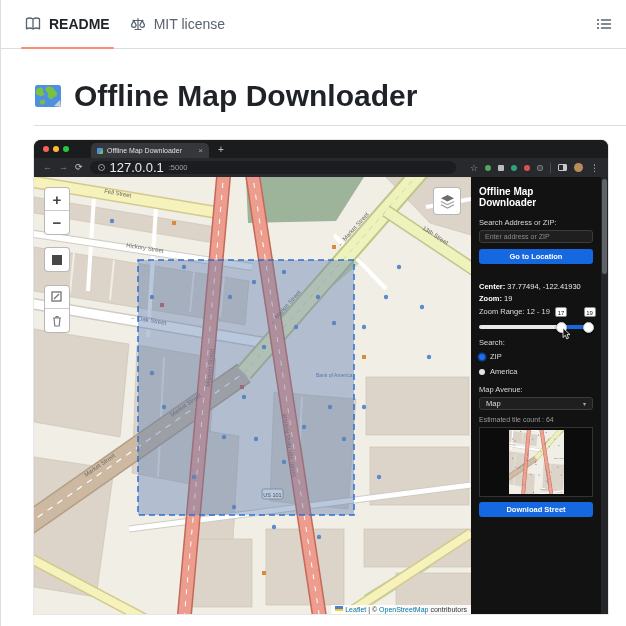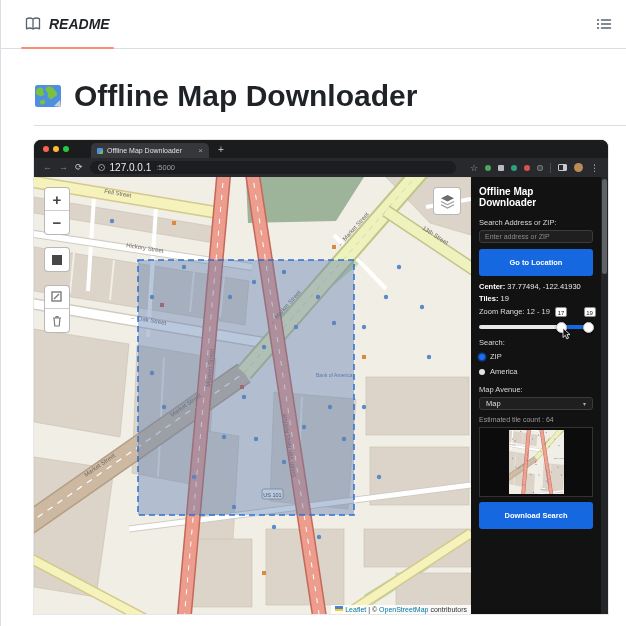--- a/index.html
+++ b/index.html
@@ -1,21 +1,21 @@
 <!DOCTYPE html>
 <html><head>
 <meta charset="utf-8">
 <style>
   * { margin:0; padding:0; box-sizing:border-box; }
   html,body { width:626px; height:626px; background:#fff; overflow:hidden;
     font-family:"Liberation Sans", sans-serif; color:#1f2328; }
   .card { width:626px; height:626px; border-left:1px solid #d8dee4; }
 
   
-  .tabbar { height:49px; border-bottom:1px solid #d8dee4; display:flex; align-items:center; padding:0 14px;font-style:italic; }
+  .tabbar { height:49px; border-bottom:1px solid #d8dee4; display:flex; align-items:center; padding:0 14px; }
   .gtab { display:flex; align-items:center; gap:8px; height:100%; padding:0 10px; position:relative; font-size:14px; color:#59636e; cursor:pointer; }
   .gtab.active { color:#1f2328; font-weight:600; }
   .gtab.active::after { content:""; position:absolute; left:6px; right:6px; bottom:-1px; height:2px; background:#fd8c73; border-radius:2px; }
   .tabbar .spacer { flex:1; }
   .gicon { width:16px; height:16px; flex:none; }
 
   
   .content { padding-left:33px; }
   h1.title { margin-top:30px; padding-bottom:12px; border-bottom:1px solid #d8dee4;
     font-size:30px; font-weight:bold; display:flex; align-items:center; gap:12px; }
@@ -32,21 +32,21 @@
   .btab .fav { width:6px; height:6px; border-radius:1px; background:linear-gradient(135deg,#4f8fe0 60%,#7ac143 60%); flex:none; }
   .btab .ttl { flex:1; white-space:nowrap; overflow:hidden; }
   .btab .x { color:#9aa0a6; font-size:8px; }
   .newtab { color:#bdc1c6; font-size:10px; margin-left:9px; }
   .nbar { height:19px; background:#28292c; display:flex; align-items:center; gap:7px; padding:0 9px; }
   .navg { font-size:9px; color:#85878a; line-height:1; }
   .navg.lit { color:#c7c9cc; }
   .pill { width:368px; height:13px; background:#1c1d20; border-radius:7px; display:flex; align-items:center; gap:5px; padding:0 8px; }
   .site-ic { width:7px; height:7px; border:1px solid #9aa0a6; border-radius:50%; position:relative; flex:none; }
   .site-ic::after{content:"";position:absolute;left:2px;top:2px;width:1px;height:1px;background:#9aa0a6;}
-  .pill .host { font-size:10px; color:#e8eaed; }
+  .pill .host { font-size:13px; color:#e8eaed; }
   .pill .port { font-size:7.5px; color:#9aa0a6; }
   .nbar .sp { flex:1; }
   .star { font-size:9px; color:#9aa0a6; }
   .ext { width:6px; height:6px; border-radius:50%; }
   .e1{background:#4ea75c}.e2{background:#b7bbc1;border-radius:1px}.e3{background:#2ba37e}.e4{background:#d9534f}.e5{background:#3c4043;box-shadow:0 0 0 1px #77797c inset}
   .vdiv { width:1px; height:10px; background:#4a4b4e; }
   .panel-ic { width:9px; height:7px; border:1px solid #c7c9cc; border-radius:1px; position:relative; }
   .panel-ic::after{content:"";position:absolute;right:0;top:0;bottom:0;width:3px;background:#c7c9cc;}
   .avatar { width:9px; height:9px; border-radius:50%; background:#b98b59; }
   .kebab { color:#c7c9cc; font-size:9px; }
@@ -70,22 +70,22 @@
   .attr { position:absolute; right:0; bottom:0; background:rgba(255,255,255,.85); font-size:7px; color:#333; padding:1px 4px; z-index:5; }
   .attr .lnk { color:#0078a8; }
   .flag { display:inline-block; width:8px; height:5px; background:linear-gradient(#4a7fd4 50%,#f7d117 50%); vertical-align:1px; margin-right:2px; }
 
   
   .sbar { width:130px; background:#121212; color:#ddd; padding:9px 8px; font-size:7.5px; flex:none; }
   .sb-title { font-size:10px; font-weight:bold; color:#fff; margin-bottom:10px; }
   .sb-label { color:#d6d6d6; margin-bottom:3px; }
   .sb-input { width:100%; height:13px; background:#1f1f1f; border:1px solid #3c3c3c; border-radius:3px; color:#bbb; font-size:7px; padding:0 5px; font-family:"Liberation Sans",sans-serif; }
   .sb-input::placeholder { color:#8a8a8a; }
-  .sb-btn { width:100%; height:27px; background:#1568e0; border:none; border-radius:3px; color:#fff; font-weight:bold; font-size:7.5px; margin-top:6px; font-family:"Liberation Sans",sans-serif; }
-  .info { line-height:11px; margin-top:5px; color:#e8e8e8; }
+  .sb-btn { width:100%; height:15px; background:#1568e0; border:none; border-radius:3px; color:#fff; font-weight:bold; font-size:7.5px; margin-top:6px; font-family:"Liberation Sans",sans-serif; }
+  .info { line-height:11px; margin-top:17px; color:#e8e8e8; }
   .info b { color:#fff; }
   .rangebar { position:relative; margin-top:3px; height:11px; }
   .bubble { position:absolute; top:0; width:12px; height:10px; background:#fff; color:#111; font-size:6px; text-align:center; line-height:10px; border-radius:2px; border:1px solid #8a8a8a; }
   .b17 { left:calc(72% - 6px); } .b19 { left:calc(97% - 6px); }
   .slider { position:relative; height:14px; margin-top:2px; }
   .trk { position:absolute; left:0; right:0; top:5px; height:4px; background:#e9e9e9; border-radius:2px; }
   .trk-fill { position:absolute; left:72%; width:25%; top:5px; height:4px; background:#1568e0; }
   .knob { position:absolute; top:1.5px; width:11px; height:11px; background:#fff; border:1px solid #c2c2c2; border-radius:50%; box-shadow:0 1px 2px rgba(0,0,0,.5); }
   .k1 { left:calc(72% - 5px); } .k2 { left:calc(97% - 7px); }
   .cursor { position:absolute; left:calc(72% + 1px); top:7px; z-index:3; }
@@ -107,20 +107,29 @@
 <body>
 
 <div class="card">
 
   <div class="tabbar">
     <div class="gtab active">
       <svg class="gicon" viewBox="0 0 16 16">
         <path d="M1.5 2.8c2.2-1.1 4.3-1.1 6.5.2v10c-2.2-1.3-4.3-1.3-6.5-.2zM14.5 2.8c-2.2-1.1-4.3-1.1-6.5.2v10c2.2-1.3 4.3-1.3 6.5-.2z" fill="none" stroke="#59636e" stroke-width="1.3" stroke-linejoin="round"></path>
       </svg>
       <span>README</span>
+    </div>
+    <div class="gtab">
+      <svg class="gicon" viewBox="0 0 16 16">
+        <g fill="none" stroke="#59636e" stroke-width="1.2" stroke-linecap="round">
+          <path d="M8 2.5v11M5 13.5h6M3 4.5h10"></path>
+          <path d="M1.5 9a2.3 2.3 0 0 0 4.6 0L3.8 4.6 1.5 9zM9.9 9a2.3 2.3 0 0 0 4.6 0l-2.3-4.4L9.9 9z"></path>
+        </g>
+      </svg>
+      <span>MIT license</span>
     </div>
     <div class="spacer"></div>
     <svg class="gicon" viewBox="0 0 16 16">
       <g stroke="#59636e" stroke-width="1.5" stroke-linecap="round">
         <path d="M5.5 4h9M5.5 8h9M5.5 12h9"></path>
       </g>
       <circle cx="2" cy="4" r="1.1" fill="#59636e"></circle>
         <circle cx="2" cy="8" r="1.1" fill="#59636e"></circle>
         <circle cx="2" cy="12" r="1.1" fill="#59636e"></circle>
     </svg>
@@ -353,21 +362,21 @@
         </div>
 
         <div class="sbar">
           <div class="sb-title">Offline Map Downloader</div>
 
           <div class="sb-label">Search Address or ZIP:</div>
           <input class="sb-input" placeholder="Enter address or ZIP" style="">
           <button class="sb-btn">Go to Location</button>
 
           <div class="info"><b>Center:</b><span> 37.77494, -122.41930</span></div>
-          <div class="info" style="margin-top:1px"><b>Tiles:</b><span> 19</span></div>
+          <div class="info" style="margin-top:1px"><b>Zoom:</b><span> 19</span></div>
 
           <div class="rangebar">
             <span>Zoom Range: 12 - 19</span>
             <span class="bubble b17">17</span>
             <span class="bubble b19">19</span>
           </div>
           <div class="slider">
             <div class="trk"></div>
             <div class="trk-fill"></div>
             <div class="knob k1"></div>
@@ -394,21 +403,21 @@
           </div>
 
           <div class="tilecount">Estimated tile count : 64</div>
 
           <div class="preview">
             <svg width="55" height="64" viewBox="104 83 216 255" preserveAspectRatio="xMidYMid slice">
               <use href="#mapart"></use>
             </svg>
           </div>
 
-          <button class="sb-btn" style="margin-top:5px">Download Search</button>
+          <button class="sb-btn" style="margin-top:5px">Download Street</button>
         </div>
 
         <div class="vscroll">
           <div class="vthumb"></div>
         </div>
       </div>
     </div>
   </div>
 </div>
 

